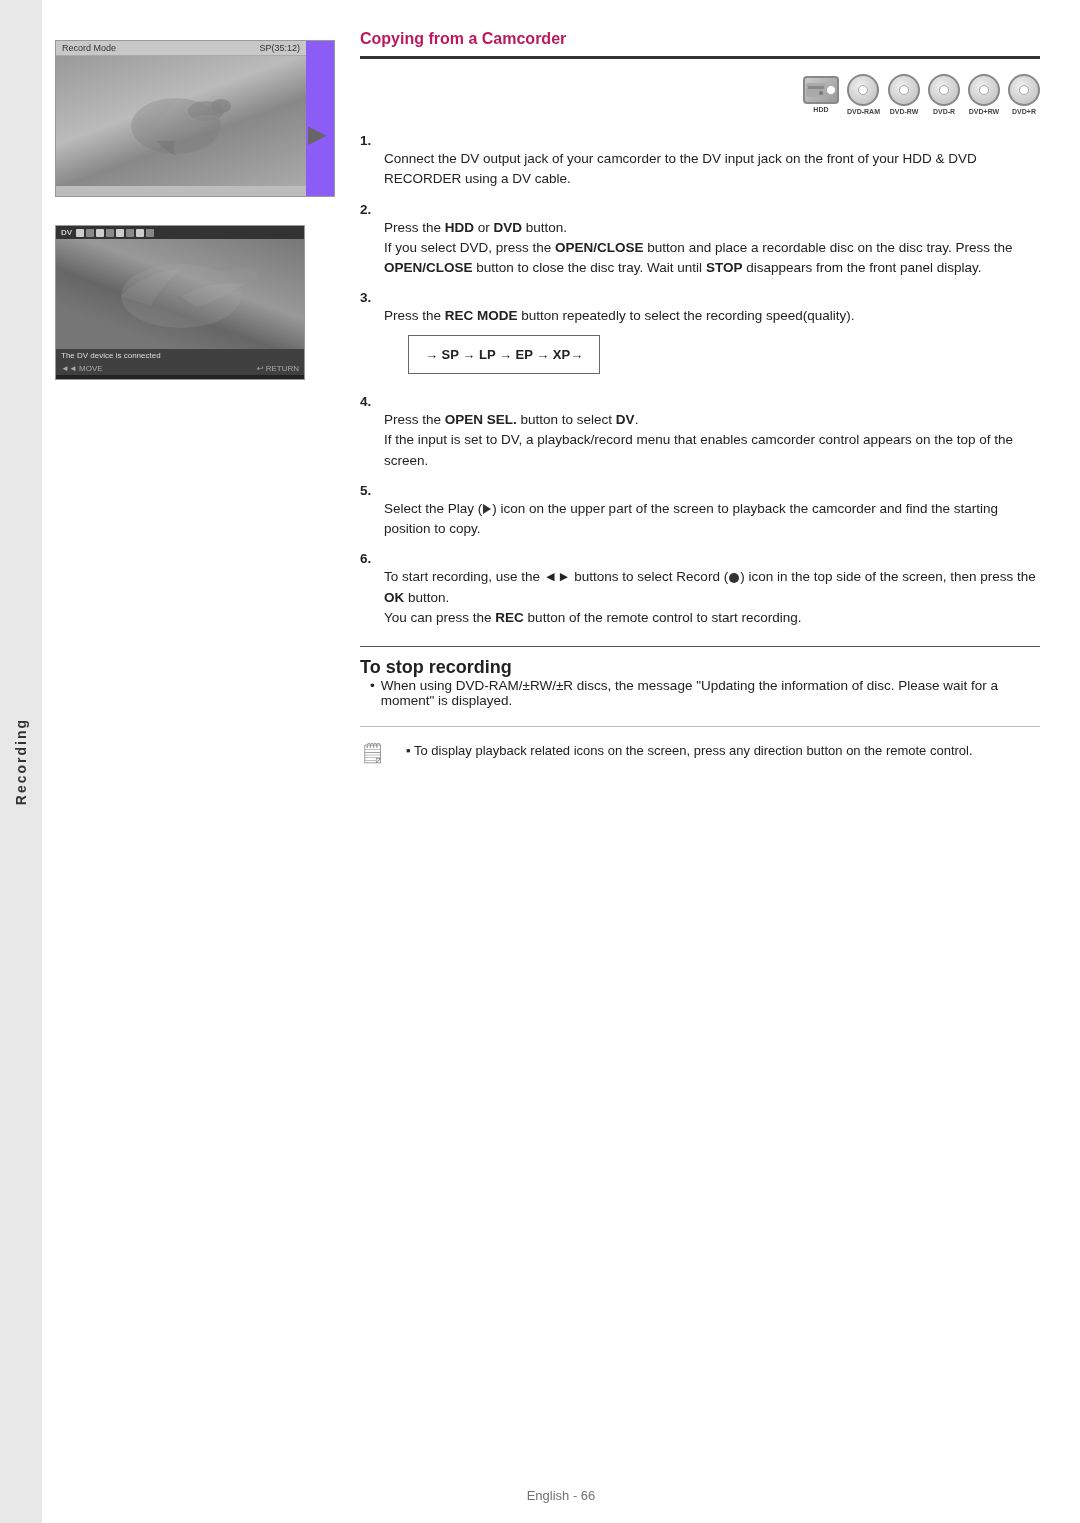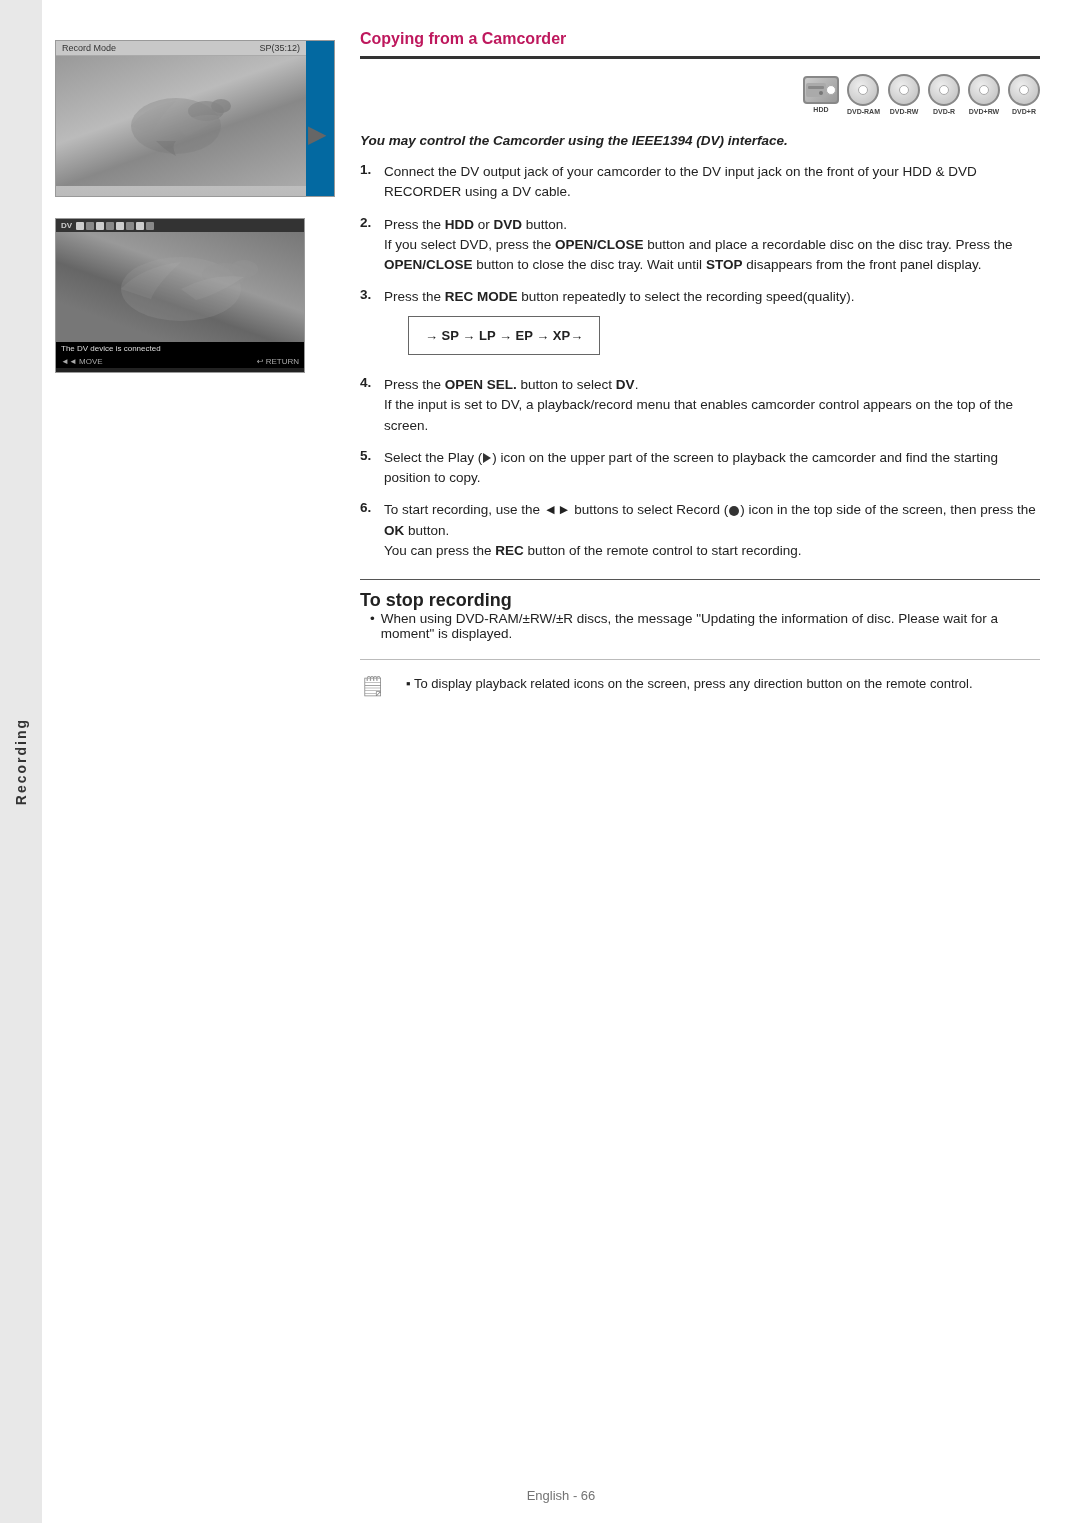--- a/index.html
+++ b/index.html
@@ -47,22 +47,22 @@
     .right-column {
       position: absolute;
       left: 360px;
       top: 30px;
       right: 40px;
     }
 
     
     .screen-mockup {
       border: 1.5px solid #999;
-      background: #0369a1;
-      margin-bottom: 21px;
+      background: #8b5cf6;
+      margin-bottom: 28px;
       position: relative;
     }
     .screen-top {
       width: 250px;
       height: 155px;
       background: linear-gradient(180deg, #888 0%, #aaa 30%, #ccc 60%, #bbb 100%);
       position: relative;
       overflow: hidden;
     }
     .screen-top-bar {
@@ -119,21 +119,21 @@
       background: linear-gradient(180deg, #555 0%, #777 30%, #888 60%, #666 100%);
       position: relative;
       overflow: hidden;
     }
     .bird-image-bottom {
       width: 100%;
       height: 100%;
       background: linear-gradient(200deg, #777 0%, #888 20%, #999 40%, #666 60%, #777 80%);
     }
     .screen-bottom-footer {
-      background: #000000;
+      background: #404040;
       padding: 2px 5px;
       font-size: 8px;
       color: #aaa;
       display: flex;
       justify-content: space-between;
     }
     .connected-text {
       color: #ddd;
       font-size: 8px;
     }
@@ -225,20 +225,21 @@
       align-items: flex-start;
     }
     .step-number {
       font-weight: bold;
       font-size: 13.5px;
       min-width: 16px;
     }
     .step-content {
       flex: 1;
       line-height: 1.5;
+      margin-top: 16px;
     }
     .step-content strong { font-weight: bold; }
 
     
     .mode-box {
       border: 1.5px solid #666;
       display: inline-block;
       padding: 9px 16px;
       font-size: 13px;
       margin: 8px 0 8px 24px;
@@ -444,21 +445,20 @@
       <div class="disc-circle"></div>
       <span class="disc-label">DVD+RW</span>
     </div>
 
     <div class="disc-icon">
       <div class="disc-circle"></div>
       <span class="disc-label">DVD+R</span>
     </div>
   </div>
 
-  <span class="intro-bold">You may control the Camcorder using the IEEE1394 (DV) interface.</span>
 
   <ol class="steps-list">
 
     <li>
       <span class="step-number">1.</span>
       <span class="step-content">Connect the DV output jack of your camcorder to the DV input jack on the front of your HDD &amp; DVD RECORDER using a DV cable.</span>
     </li>
 
     <li>
       <span class="step-number">2.</span>

